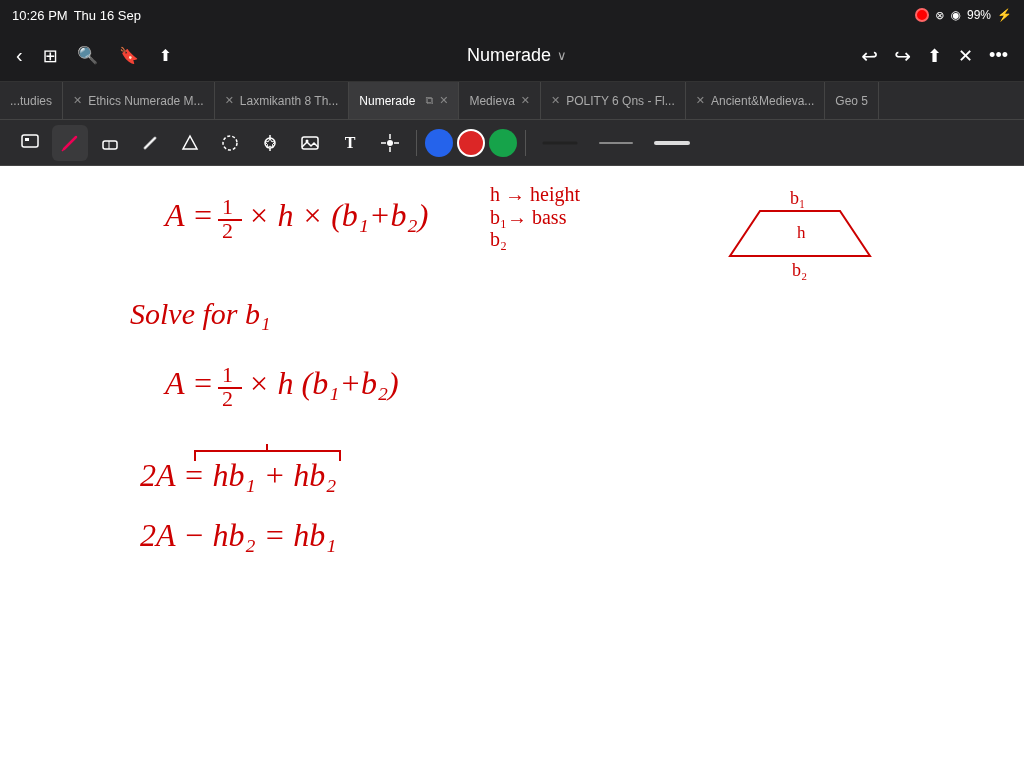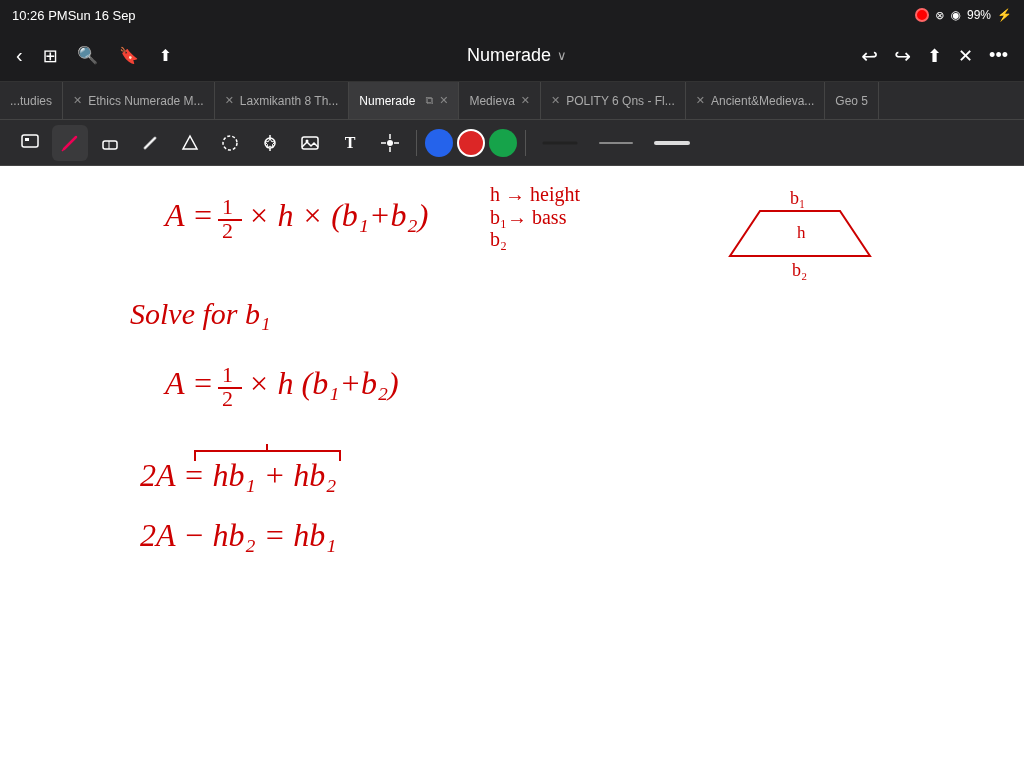--- a/index.html
+++ b/index.html
@@ -10,21 +10,21 @@
       height: 30px;
       background: #1c1c1e;
       display: flex;
       align-items: center;
       justify-content: space-between;
       padding: 0 12px;
       color: white;
       font-size: 13px;
       font-weight: 500;
     }
-    #status-left { display: flex; gap: 0; align-items: center; }
+    #status-left { display: flex; gap: 6px; align-items: center; }
     #status-right { display: flex; gap: 6px; align-items: center; font-size: 12px; }
 
     
     #nav-bar {
       height: 52px;
       background: #1c1c1e;
       display: flex;
       align-items: center;
       justify-content: space-between;
       padding: 0 16px;
@@ -118,21 +118,21 @@
       width: 100%;
       height: 100%;
     }
   </style>
 </head>
 <body>
 
 <div id="status-bar">
   <div id="status-left">
     <span>10:26 PM</span>
-    <span>Sun 16 Sep</span>
+    <span>Thu 16 Sep</span>
   </div>
   <div id="status-right">
     <span style="background:red;width:14px;height:14px;border-radius:50%;display:inline-block;border:2px solid #ff6666;"></span>
     <span style="font-size:11px;">⊗</span>
     <span>◉</span>
     <span>99%</span>
     <span>⚡</span>
   </div>
 </div>
 

